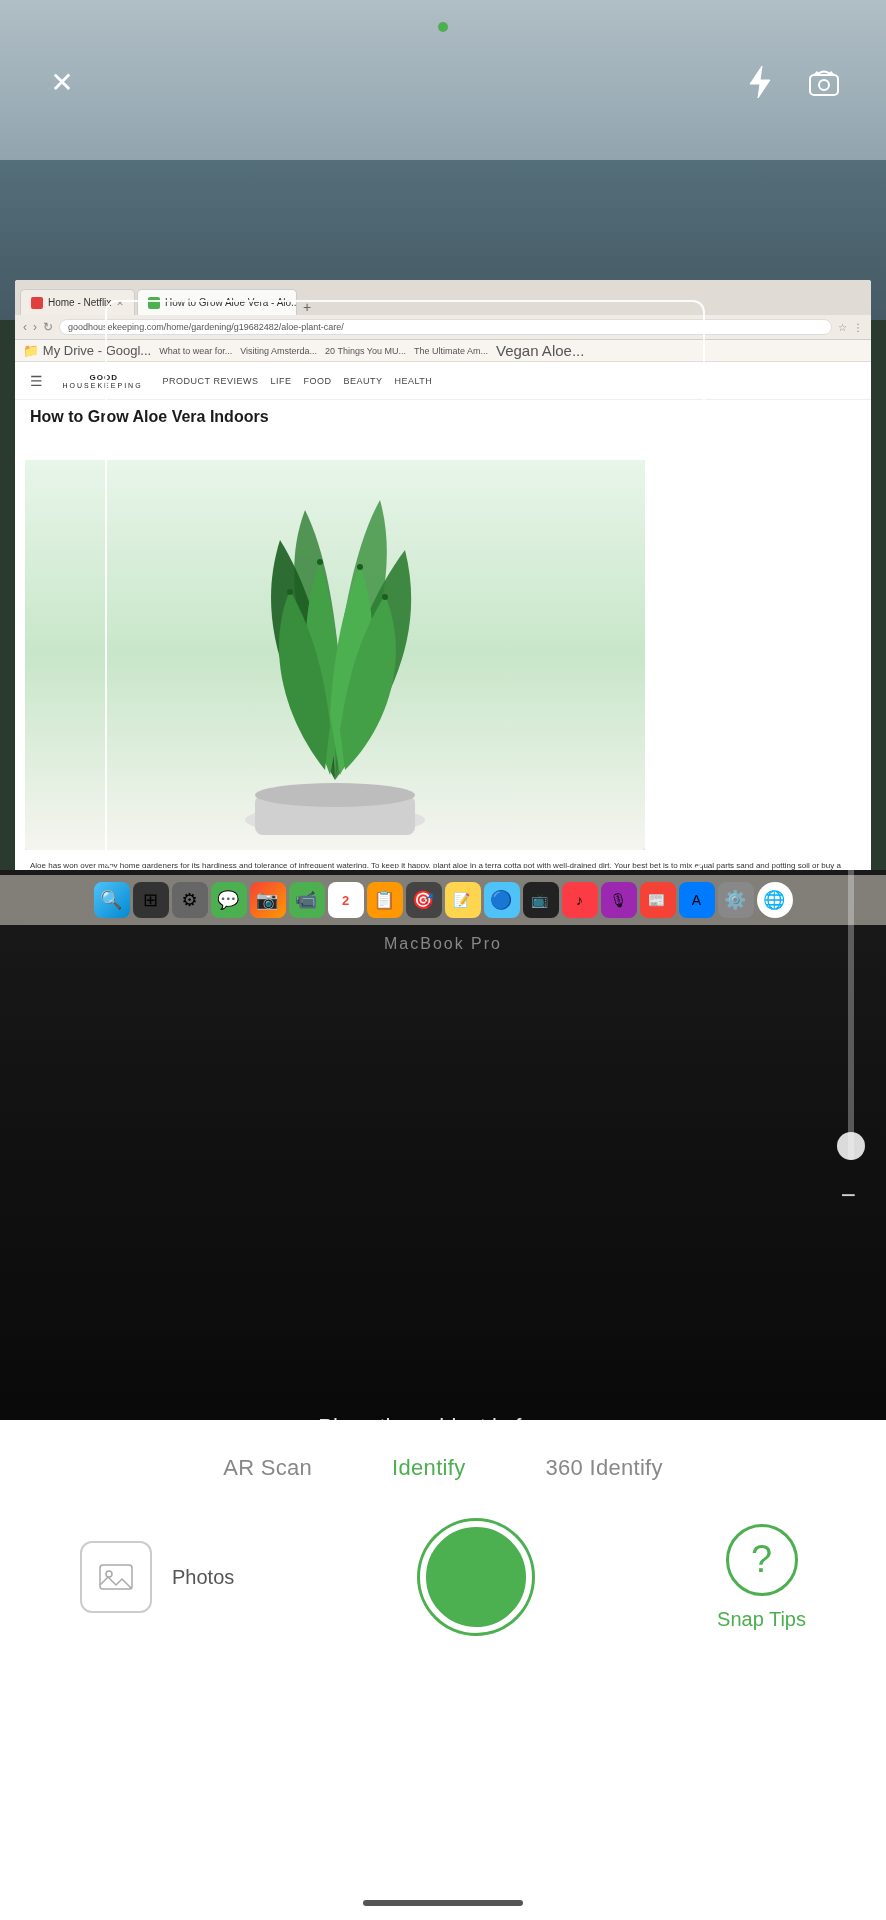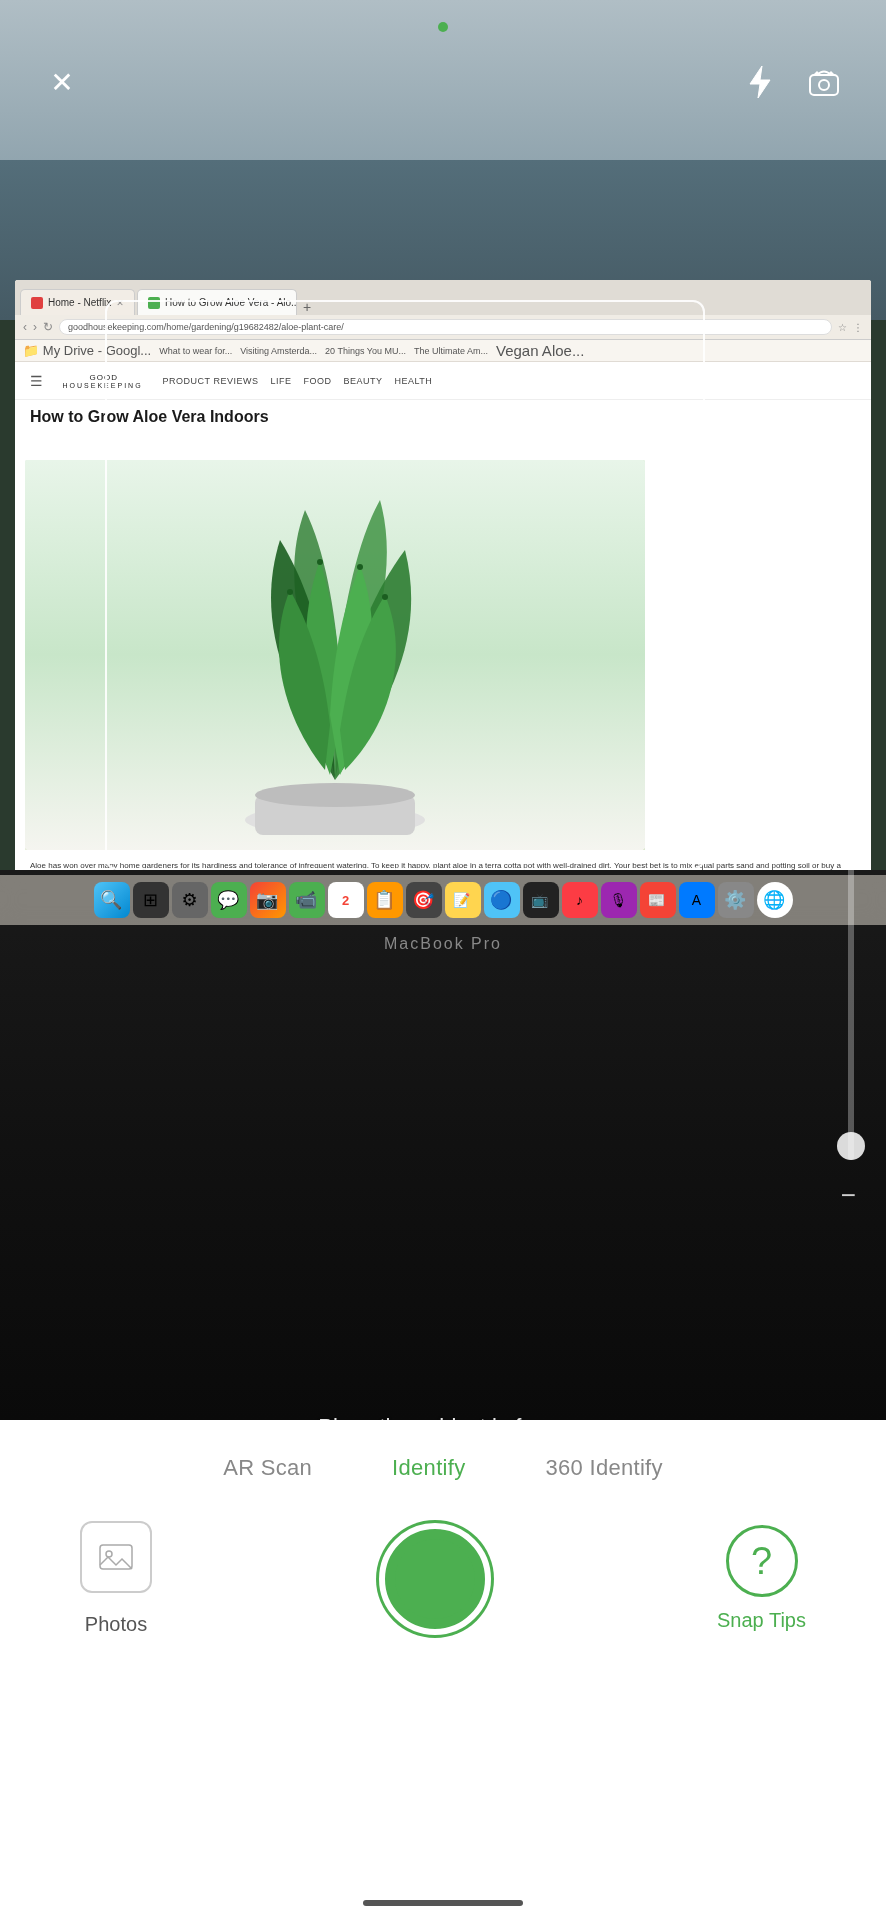--- a/index.html
+++ b/index.html
@@ -416,21 +416,20 @@
       align-items: center;
       justify-content: space-between;
       width: 100%;
       padding: 30px 80px 0;
       margin-top: 10px;
     }
 
     
     .photos-btn {
       display: flex;
-      flex-direction: column;
       align-items: center;
       gap: 20px;
       cursor: pointer;
     }
 
     .photos-icon {
       width: 72px;
       height: 72px;
       border: 2px solid #ccc;
       border-radius: 12px;
@@ -568,21 +567,21 @@
         <span style="font-size:9px;color:#555;">What to wear for...</span>
         <span style="font-size:9px;color:#555;">Visiting Amsterda...</span>
         <span style="font-size:9px;color:#555;">20 Things You MU...</span>
         <span style="font-size:9px;color:#555;">The Ultimate Am...</span>
         <span style="font-size:15px;color:#555;">Vegan Aloe...</span>
       </div>
 
       <div class="site-header">
         <span class="hamburger">☰</span>
         <div>
-          <div style="font-size:8px;font-weight:normal;letter-spacing:1px;color:#222;padding-left:27px;">GOOD</div>
+          <div style="font-size:8px;font-weight:bold;letter-spacing:1px;color:#222;padding-left:27px;">GOOD</div>
           <div style="font-size:7px;letter-spacing:2px;color:#222;">HOUSEKEEPING</div>
         </div>
         <div class="site-nav">
           <span>PRODUCT REVIEWS</span>
           <span>LIFE</span>
           <span>FOOD</span>
           <span>BEAUTY</span>
           <span>HEALTH</span>
         </div>
       </div>

